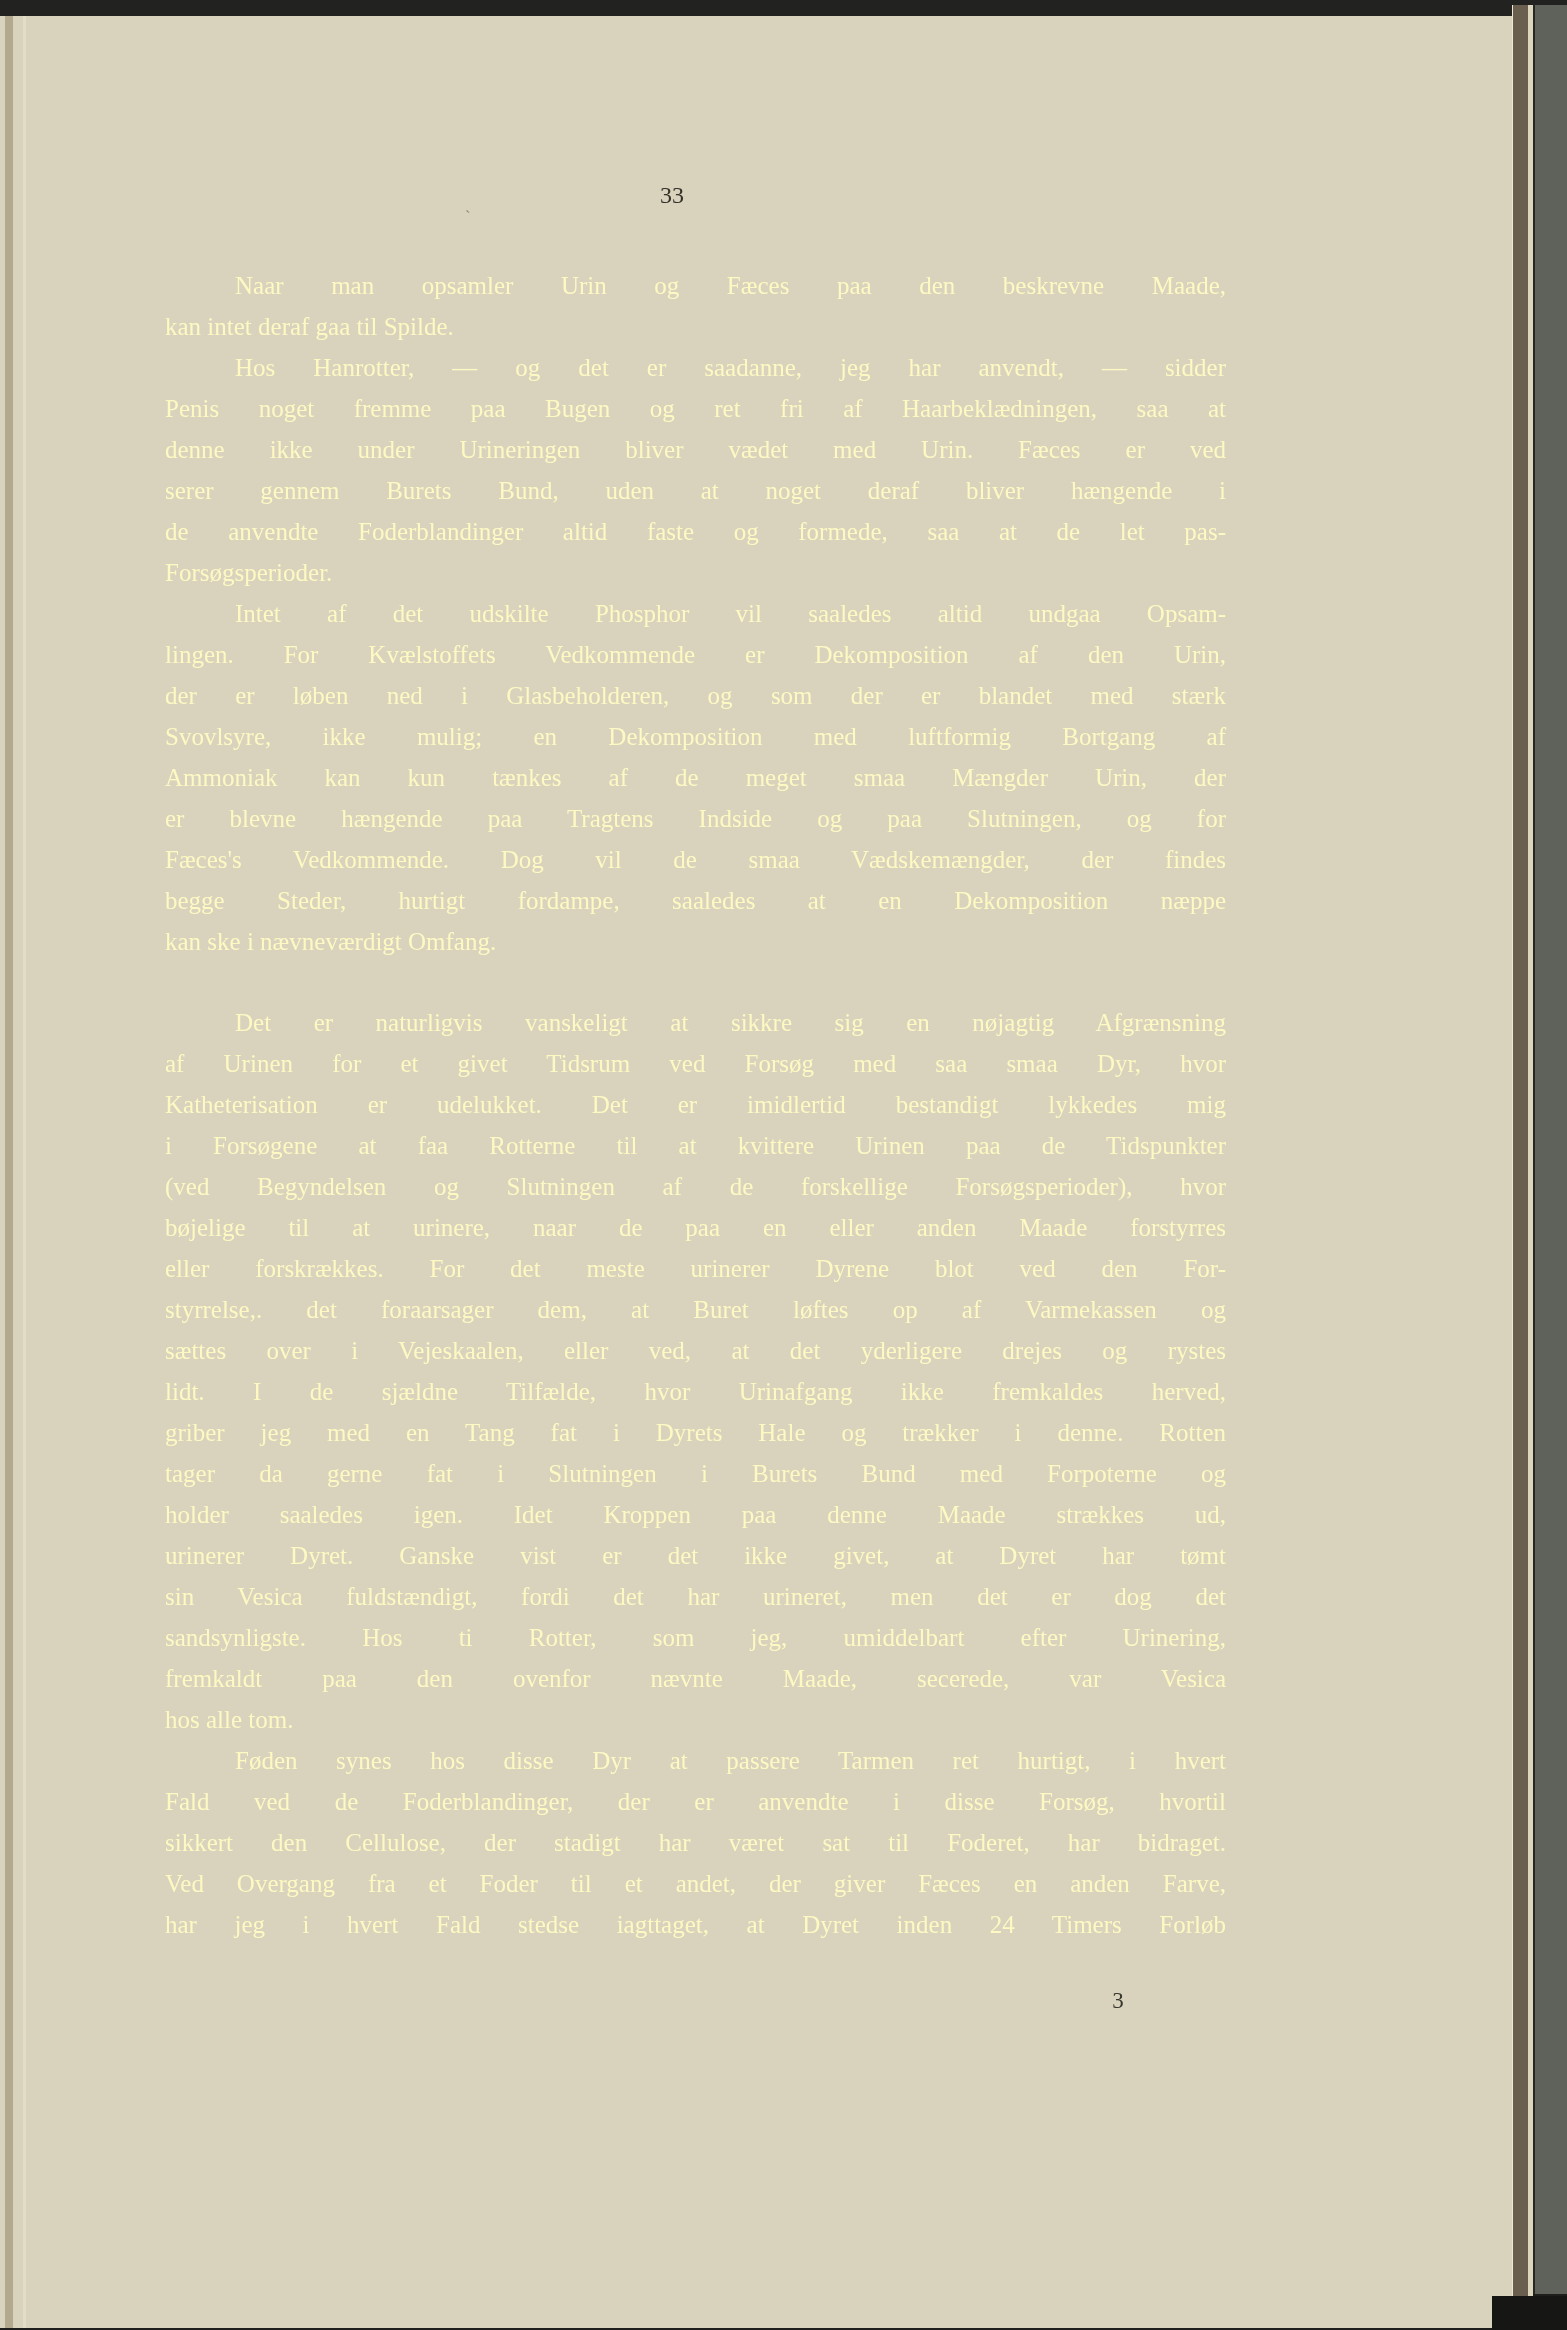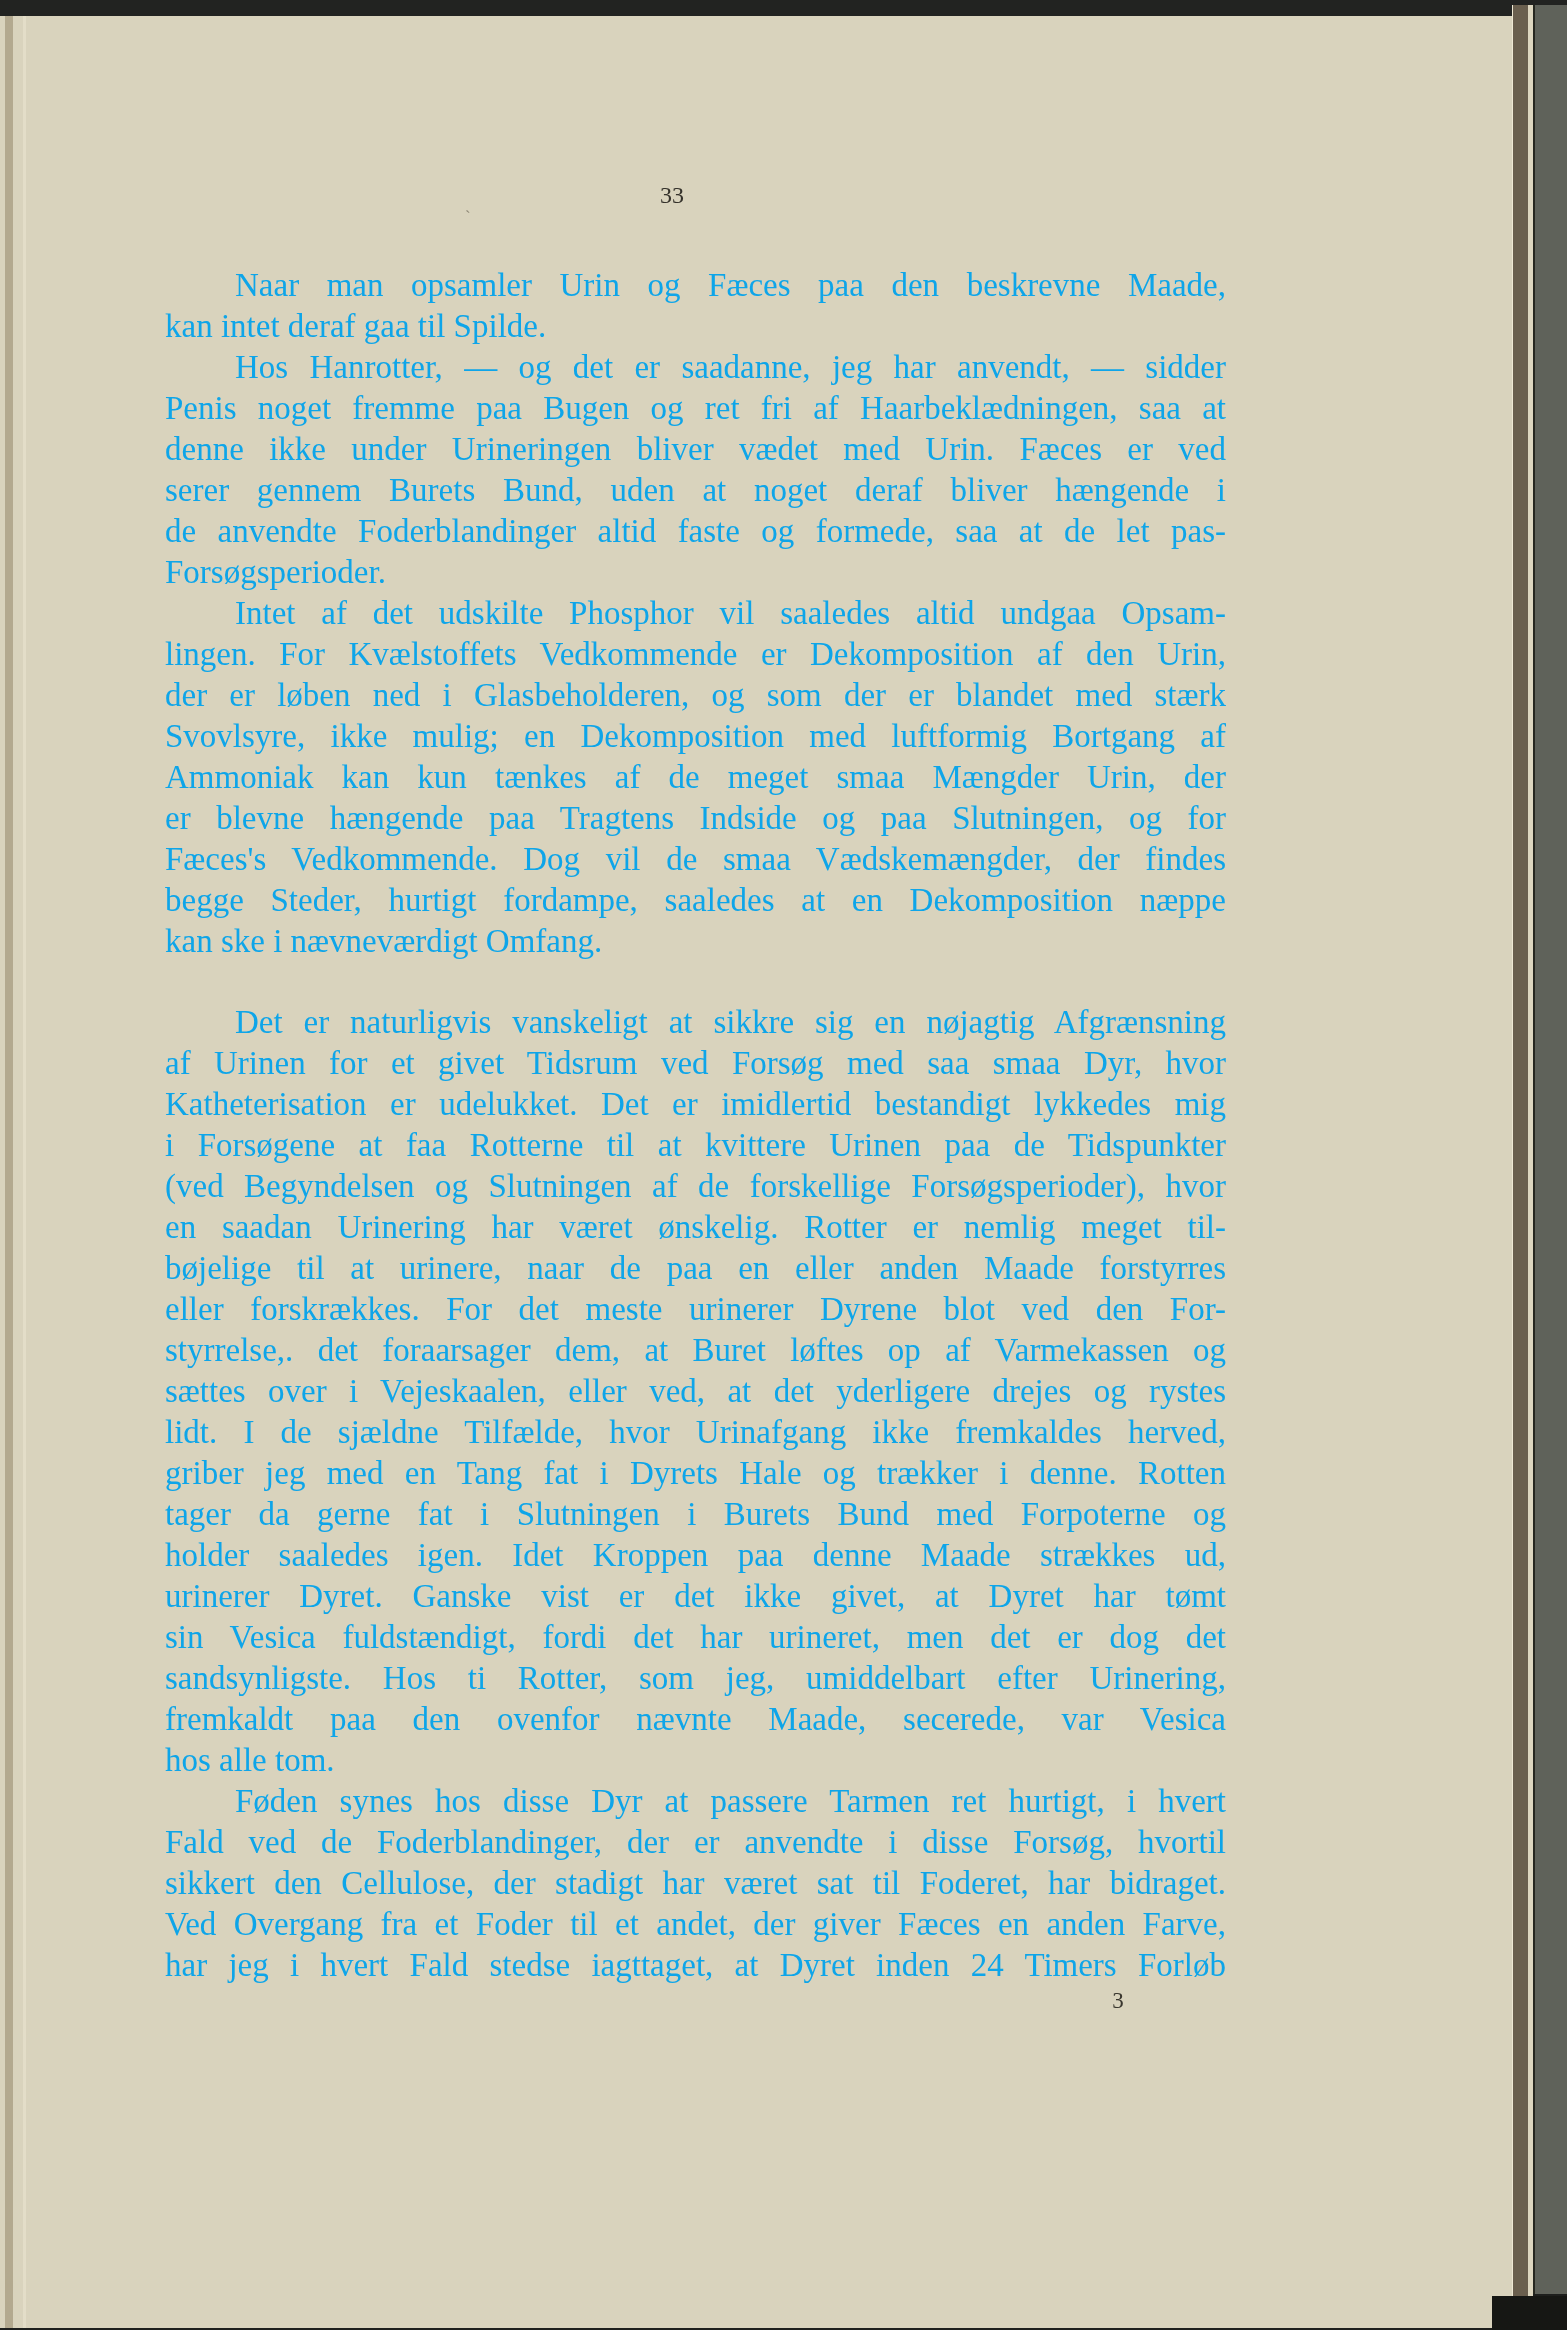--- a/index.html
+++ b/index.html
@@ -27,21 +27,21 @@
     position: absolute; top: 1988px; left: 1101px; width: 34px; text-align: center;
     font-family: "Liberation Serif", "DejaVu Serif", serif; font-size: 23px; color: #3a372f;
   }
   .mark {
     position: absolute; top: 207px; left: 465px;
     font-family: "Liberation Serif", serif; font-size: 17px; color: #8a8473;
   }
   .body {
     position: absolute; left: 165px; width: 1061px;
     font-family: "Liberation Serif", "DejaVu Serif", serif;
-    font-size: 33px; color: #0ea5e9; line-height: 41px;
+    font-size: 25px; color: #fef9c3; line-height: 41px;
   }
   .line { display: block; height: 41px; white-space: nowrap; text-align: justify; text-align-last: justify; }
   .line.last { text-align-last: left; }
   .line.indent { padding-left: 70px; }
   #sec1 { top: 265px; }
   #sec2 { top: 1002px; }
 </style>
 </head>
 <body>
 
@@ -75,21 +75,20 @@
     <span class="line">Fæces's Vedkommende. Dog vil de smaa Vædskemængder, der findes</span>
     <span class="line">begge Steder, hurtigt fordampe, saaledes at en Dekomposition næppe</span>
     <span class="line last">kan ske i nævneværdigt Omfang.</span>
   </div>
 <div class="body" id="sec2">
     <span class="line indent">Det er naturligvis vanskeligt at sikkre sig en nøjagtig Afgrænsning</span>
     <span class="line">af Urinen for et givet Tidsrum ved Forsøg med saa smaa Dyr, hvor</span>
     <span class="line">Katheterisation er udelukket. Det er imidlertid bestandigt lykkedes mig</span>
     <span class="line">i Forsøgene at faa Rotterne til at kvittere Urinen paa de Tidspunkter</span>
     <span class="line">(ved Begyndelsen og Slutningen af de forskellige Forsøgsperioder), hvor</span>
-    <span class="line">en saadan Urinering har været ønskelig. Rotter er nemlig meget til-</span>
     <span class="line">bøjelige til at urinere, naar de paa en eller anden Maade forstyrres</span>
     <span class="line">eller forskrækkes. For det meste urinerer Dyrene blot ved den For-</span>
     <span class="line">styrrelse,. det foraarsager dem, at Buret løftes op af Varmekassen og</span>
     <span class="line">sættes over i Vejeskaalen, eller ved, at det yderligere drejes og rystes</span>
     <span class="line">lidt. I de sjældne Tilfælde, hvor Urinafgang ikke fremkaldes herved,</span>
     <span class="line">griber jeg med en Tang fat i Dyrets Hale og trækker i denne. Rotten</span>
     <span class="line">tager da gerne fat i Slutningen i Burets Bund med Forpoterne og</span>
     <span class="line">holder saaledes igen. Idet Kroppen paa denne Maade strækkes ud,</span>
     <span class="line">urinerer Dyret. Ganske vist er det ikke givet, at Dyret har tømt</span>
     <span class="line">sin Vesica fuldstændigt, fordi det har urineret, men det er dog det</span>

